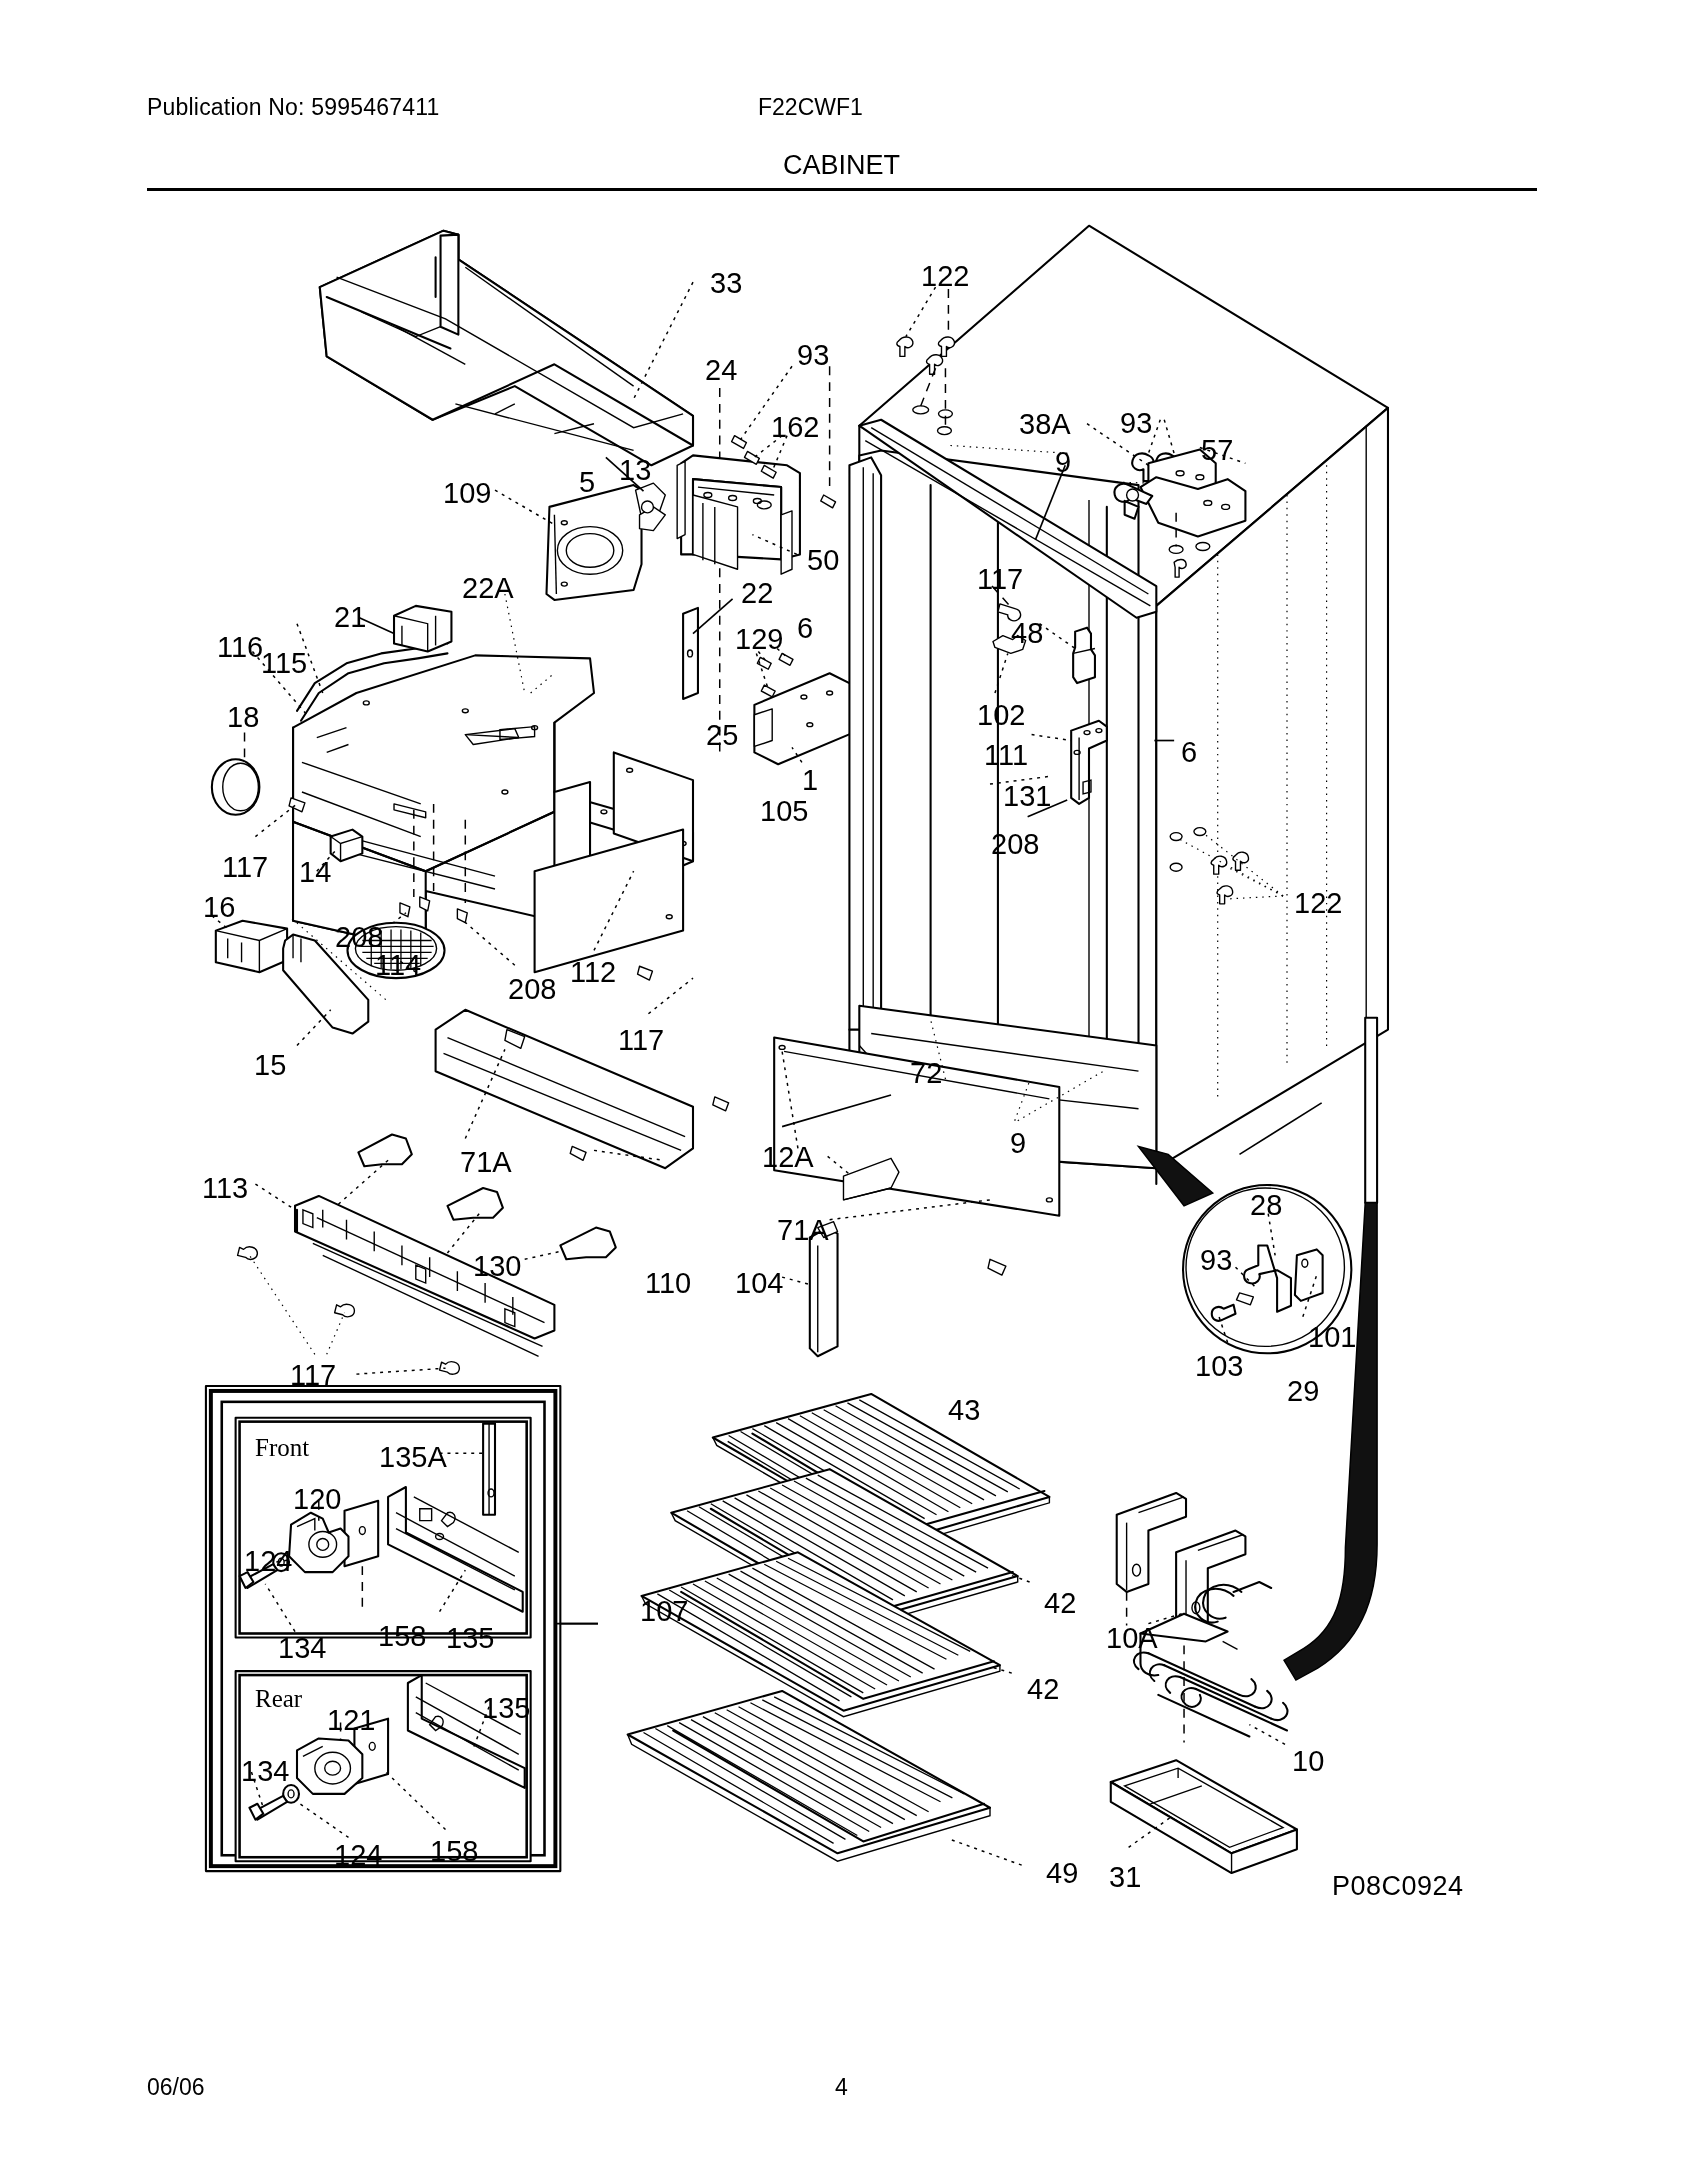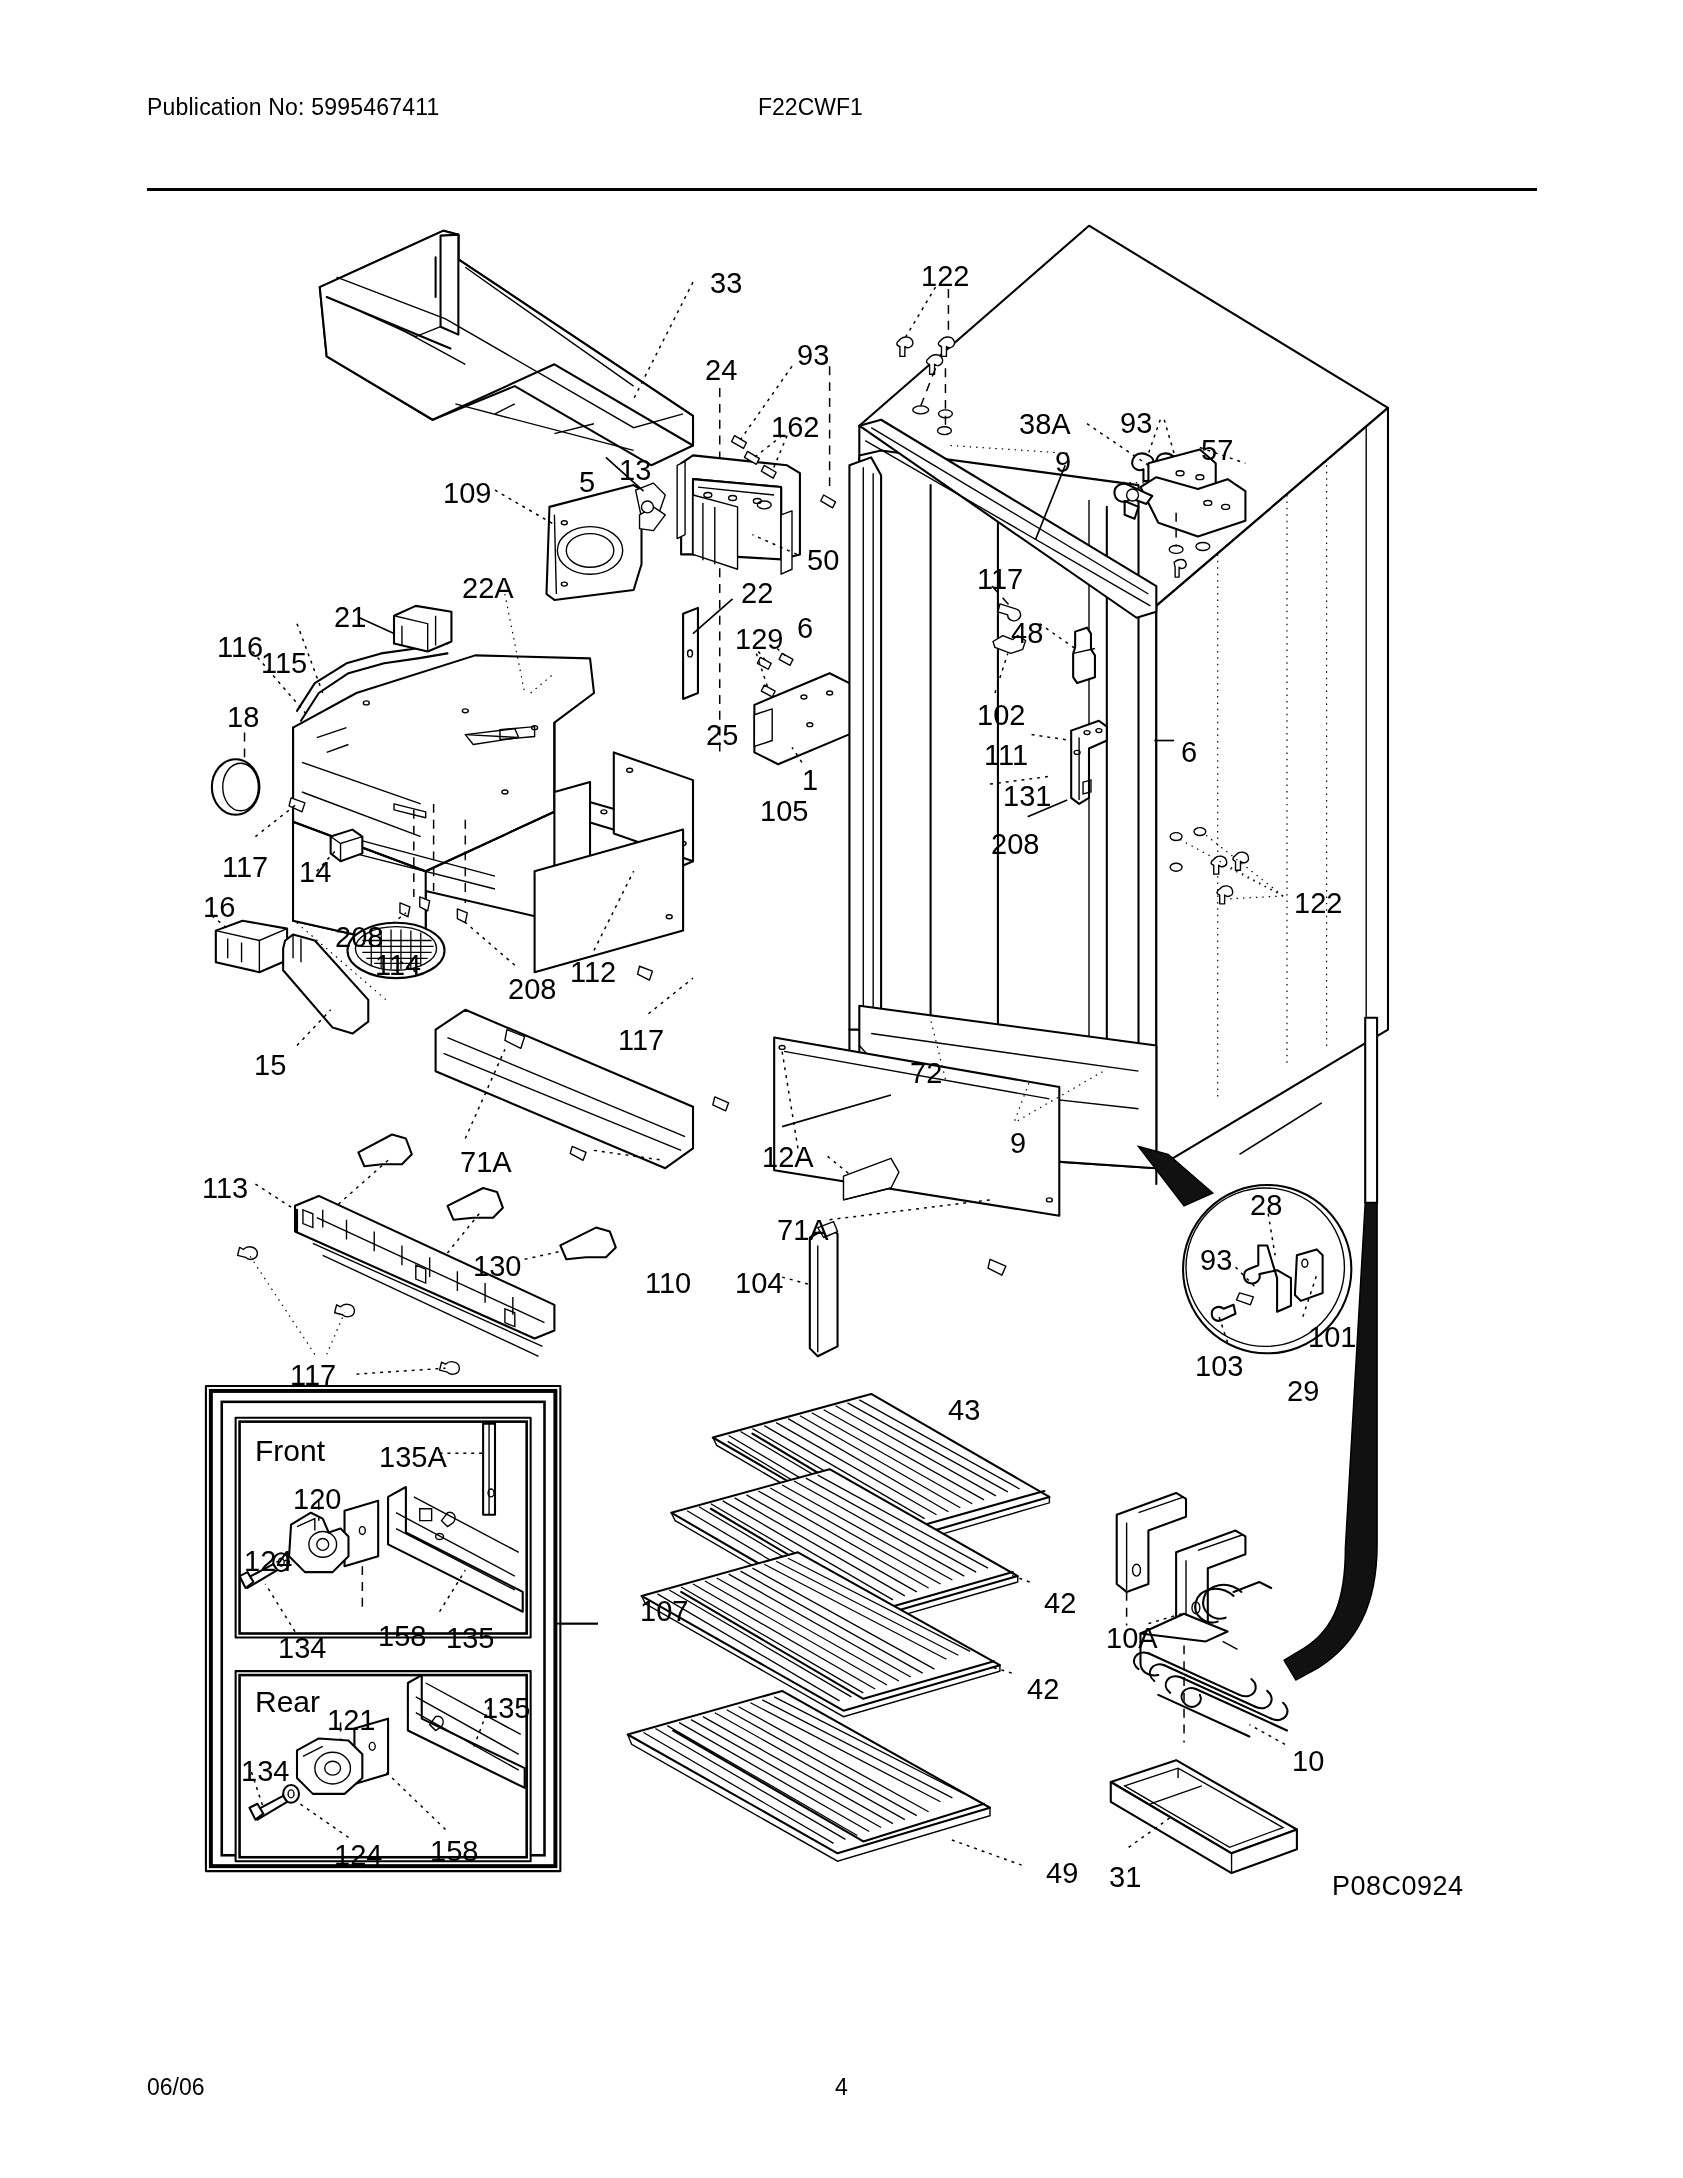--- a/index.html
+++ b/index.html
@@ -13,21 +13,21 @@
   .hdr-model{position:absolute;left:758px;top:94px;font-size:23px;}
   .hdr-title{position:absolute;left:0;top:150px;width:1683px;text-align:center;font-size:27px;}
   .rule{position:absolute;left:147px;top:188px;width:1390px;height:3px;background:#000;}
 
   .ftr-date{position:absolute;left:147px;top:2074px;font-size:23px;}
   .ftr-page{position:absolute;left:0;top:2074px;width:1683px;text-align:center;font-size:23px;}
   .diagcode{position:absolute;left:1332px;top:1871px;font-size:27px;letter-spacing:0.5px;}
 
   
   .lbl{position:absolute;font-size:29px;line-height:1;white-space:nowrap;}
-  .ttl-ins{position:absolute;font-size:30px;}
+  .ttl-ins{position:absolute;font-size:25px;font-family:Liberation Serif, serif;}
 
   
   svg#art{position:absolute;left:0;top:0;width:1683px;height:2178px;}
   svg#art .ln{fill:none;stroke:#000;stroke-width:2.1;stroke-linejoin:round;stroke-linecap:round;}
   svg#art .ln-t{fill:none;stroke:#000;stroke-width:1.4;}
   svg#art .ln-h{fill:none;stroke:#000;stroke-width:1.3;}
   svg#art .fillw{fill:#fff;stroke:#000;stroke-width:2.1;stroke-linejoin:round;}
   svg#art .fillw-t{fill:#fff;stroke:#000;stroke-width:1.4;stroke-linejoin:round;}
   svg#art .lead{fill:none;stroke:#000;stroke-width:1.5;stroke-dasharray:3 5;}
   svg#art .lead-s{fill:none;stroke:#000;stroke-width:1.5;stroke-dasharray:9 7;}
@@ -37,20 +37,21 @@
   svg#art .boxline{fill:none;stroke:#000;stroke-width:4;}
   svg#art .boxline2{fill:none;stroke:#000;stroke-width:2.6;}
 </style>
 </head>
 <body>
 
 <div id="page">
 
   <div class="hdr-pub">Publication No: 5995467411</div>
   <div class="hdr-model">F22CWF1</div>
+  <div class="hdr-title">CABINET</div>
   <div class="rule"></div>
 
   <svg id="art" viewBox="0 0 1700 2200">
 
     <g>
       <path class="fillw" d="M323,290 L448,233 L463,237 L463,262 L700,420 L700,450 L658,470 L520,390 L437,424 L330,360 Z"></path>
       <path class="fillw" d="M323,290 L330,360 L437,424 L560,368 L700,450 L700,420 L463,262 L463,237 L448,233 Z"></path>
       <path class="fillw" d="M445,238 L445,330 L463,338 L463,237 Z"></path>
       <path class="ln" d="M330,300 L455,352"></path>
       <path class="ln" d="M440,300 L440,260"></path>

